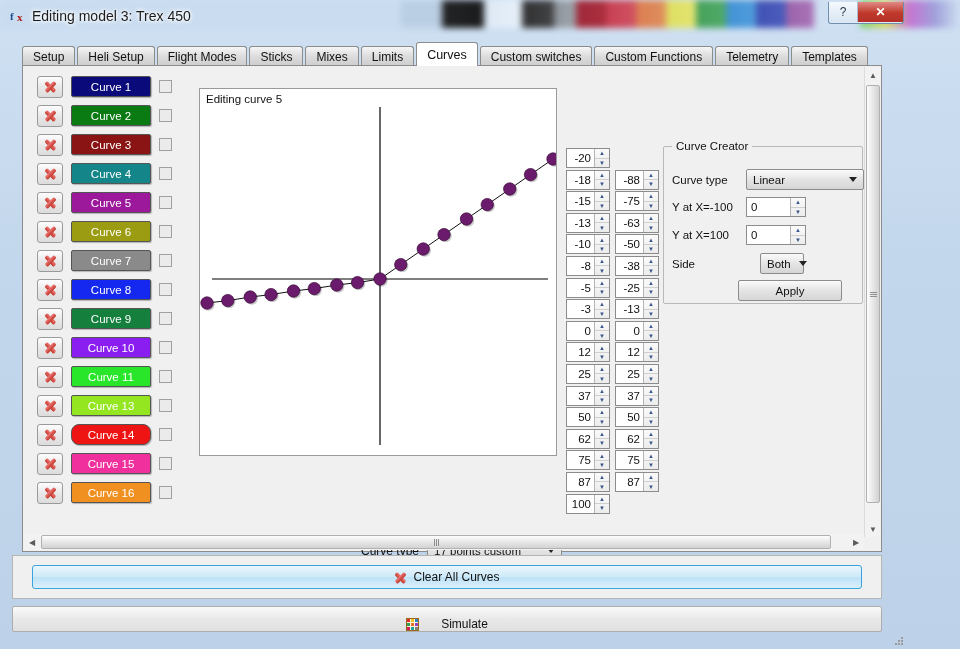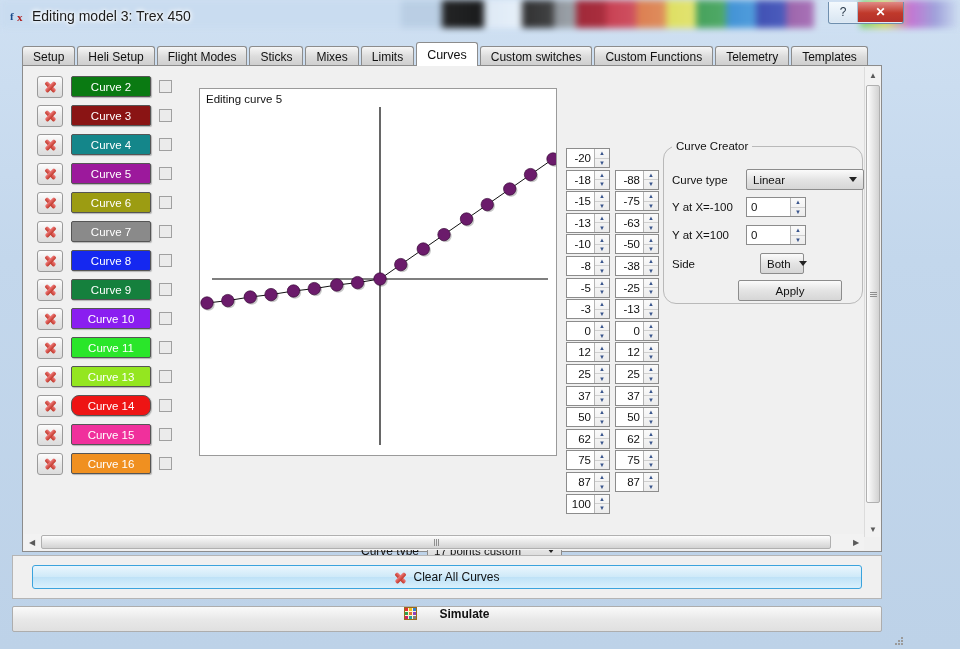--- a/index.html
+++ b/index.html
@@ -191,21 +191,21 @@
   .spin .btns i {
     flex: 1; display: flex; align-items: center; justify-content: center;
     font-style: normal; font-size: 6px; color: #39558c; line-height: 1;
   }
   .spin .btns i:first-child { border-bottom: 1px solid #cfcfcf; }
   .spin.empty { visibility: hidden; }
 
   
   #creator {
     position: absolute; left: 640px; top: 80px; width: 200px; height: 158px;
-    border: 1px solid #b9b9b9; border-radius: 13px;
+    border: 1px solid #b9b9b9; border-radius: 2px;
   }
   #creator-title {
     position: absolute; left: 8px; top: -7px; background: #f0f0f0;
     padding: 0 4px; font-size: 11.5px; color: #111;
   }
   .cr-row { position: absolute; display: flex; align-items: center; }
   .cr-lab { font-size: 11.5px; color: #111; }
 
   
   #vscroll {
@@ -248,22 +248,22 @@
     font-size: 12px; color: #111;
   }
   #outer-bottom {
     position: absolute; left: 10px; top: 553px; width: 870px; height: 44px;
     border: 1px solid #b5b5b5; background: #f0f0f0;
   }
   #sim-bar {
     position: absolute; left: 10px; top: 604px; width: 870px; height: 26px;
     background: linear-gradient(180deg,#fafafa,#e8e8e8 52%,#e0e0e0);
     border: 1px solid #adadad; border-radius: 2px;
-    display: flex; align-items: flex-start; justify-content: center; gap: 22px;
-    font-size: 12px; color: #111; font-weight: bold;
+    display: flex; align-items: flex-end; justify-content: center; gap: 22px;
+    font-size: 12px; color: #111;
   }
   .sim-icon {
     width: 13px; height: 13px; display: grid;
     grid-template-columns: repeat(3,1fr); grid-template-rows: repeat(3,1fr);
     gap: 1px; border: 1px solid #9a6a1a; background: #fff4d8;
   }
   .sim-icon span { display: block; }
   #statusbar {
     position: absolute; left: 0; bottom: 0; width: 904px; height: 10px;
   }
@@ -303,20 +303,27 @@
       <div class="tab active">Curves</div>
       <div class="tab">Custom switches</div>
       <div class="tab">Custom Functions</div>
       <div class="tab">Telemetry</div>
       <div class="tab">Templates</div>
     </div>
 
   <div id="panel">
 
     <div id="curve-list">
+        <div class="curve-row">
+          <div class="del-btn">
+            <span class="xicon"></span>
+          </div>
+          <div class="curve-btn" style="background: rgb(10, 10, 122);">Curve 1</div>
+          <div class="curve-chk"></div>
+        </div>
         <div class="curve-row">
           <div class="del-btn">
             <span class="xicon"></span>
           </div>
           <div class="curve-btn" style="background: rgb(10, 122, 18);">Curve 2</div>
           <div class="curve-chk"></div>
         </div>
         <div class="curve-row">
           <div class="del-btn">
             <span class="xicon"></span>

